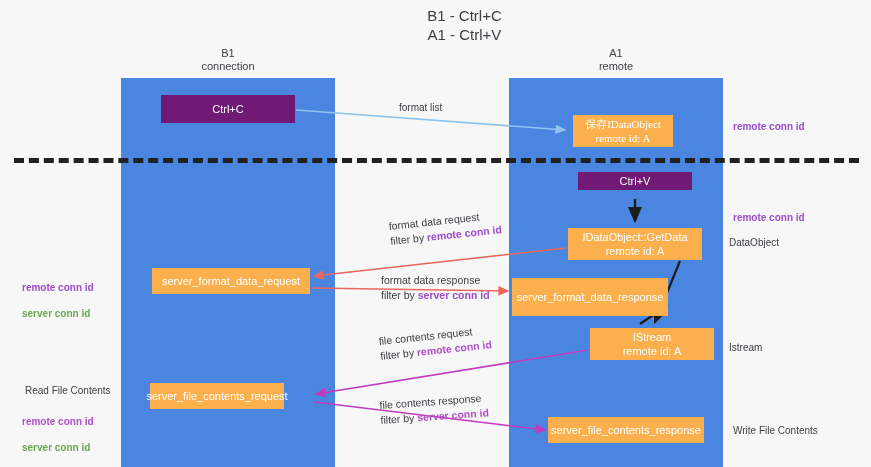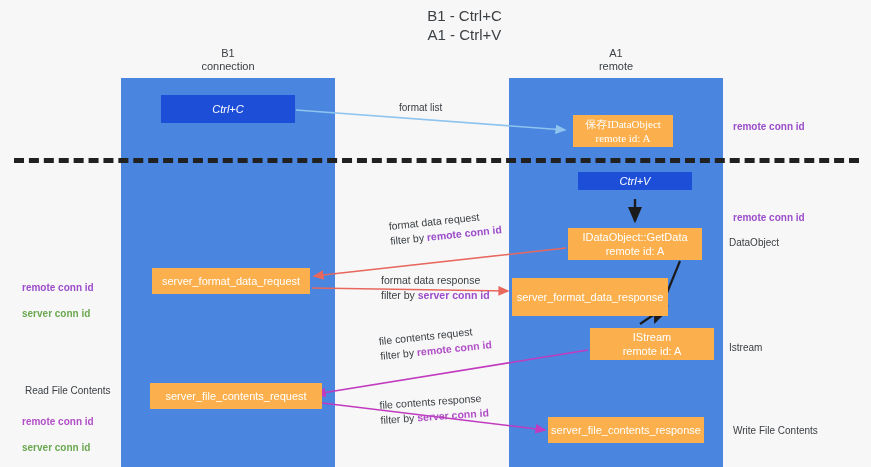--- a/index.html
+++ b/index.html
@@ -30,31 +30,31 @@
   #head-b1{left:121px;top:47px;}
   #head-a1{left:509px;top:47px;}
 
   
   .node{
     position:absolute;box-sizing:border-box;
     display:flex;flex-direction:column;align-items:center;justify-content:center;
     color:#ffffff;font-size:11px;line-height:14px;text-align:center;
     white-space:pre-line;padding:2px 4px;
   }
-  .green{background:#1d4ed8;font-style:italic;}
+  .green{background:#701a75;}
   .orange{background:#fbb04d;}
 
   #n-ctrlc{left:161px;top:95px;width:134px;height:28px;}
   #n-save-ido{left:573px;top:115px;width:100px;height:32px;font-family:Liberation Serif, serif;}
   #n-ctrlv{left:578px;top:172px;width:114px;height:18px;}
   #n-getdata{left:568px;top:228px;width:134px;height:32px;}
   #n-fdreq{left:152px;top:268px;width:158px;height:26px;}
   #n-fdres{left:512px;top:278px;width:156px;height:38px;}
   #n-istream{left:590px;top:328px;width:124px;height:32px;}
-  #n-fcreq{left:150px;top:383px;width:172px;height:26px;}
+  #n-fcreq{left:150px;top:383px;width:134px;height:26px;}
   #n-fcres{left:548px;top:417px;width:156px;height:26px;}
 
   
   #divider{
     position:absolute;left:14px;top:158px;width:845px;height:0;
     border-top:5px dashed #212121;
   }
 
   
   .lbl{position:absolute;font-size:10px;line-height:13px;color:#3c4043;white-space:pre-line;}

